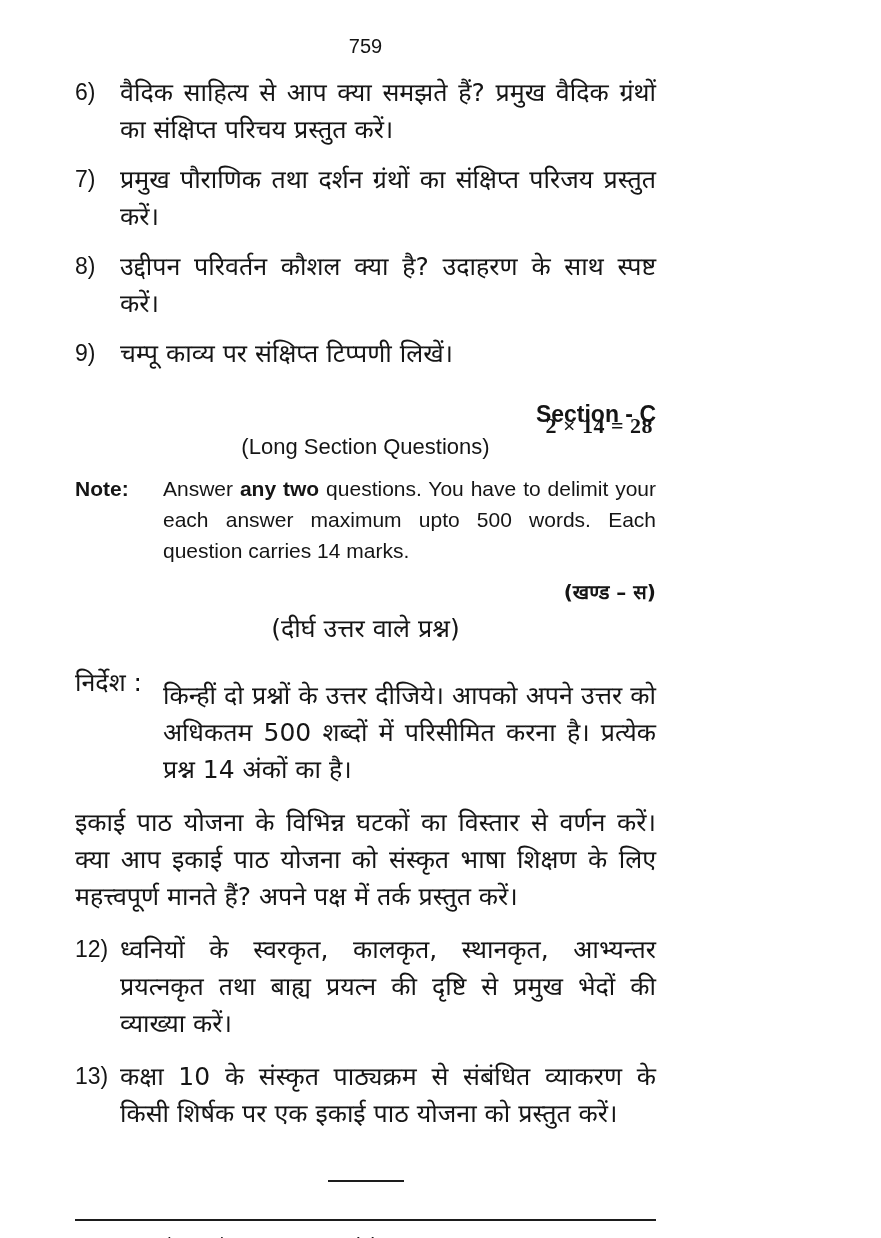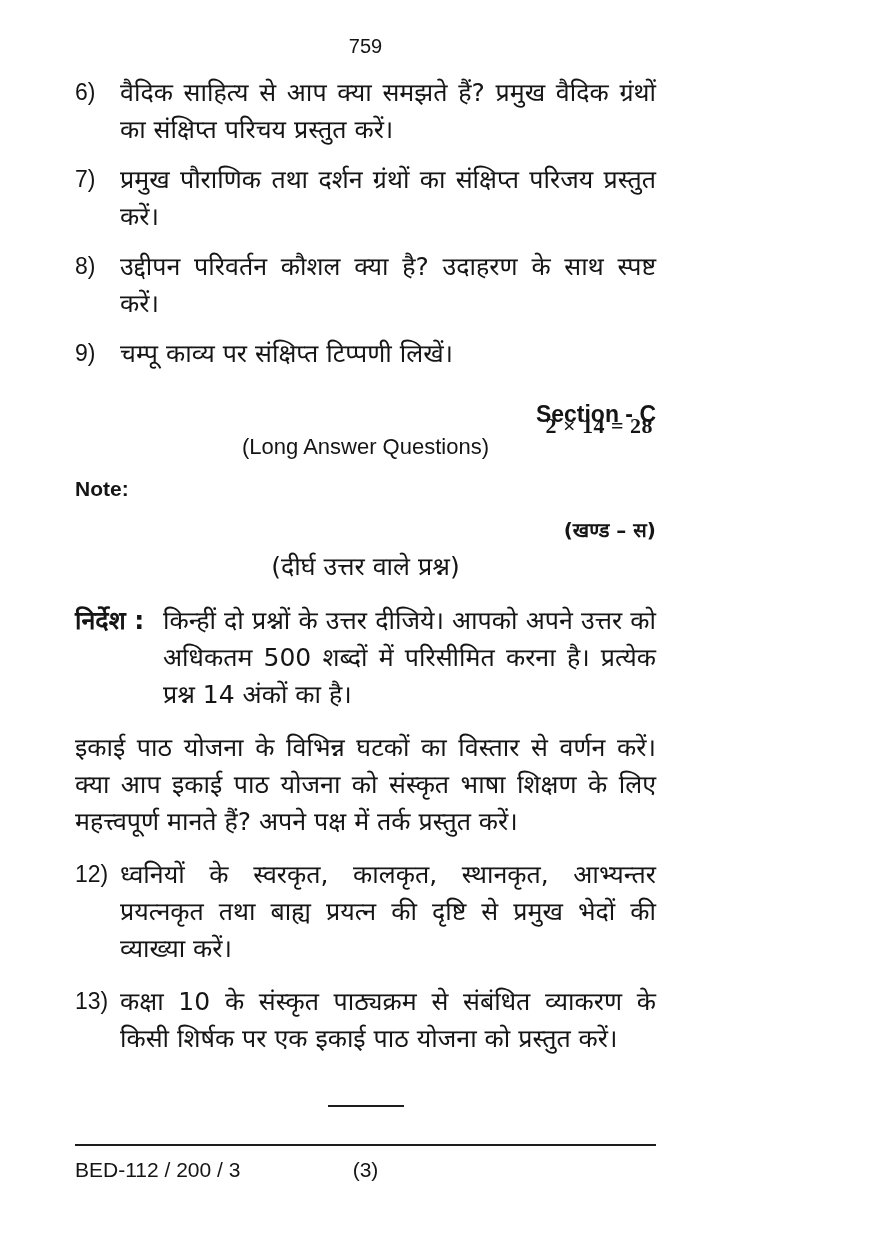--- a/index.html
+++ b/index.html
@@ -100,25 +100,26 @@
     line-height: 33px;
     margin-top: 3px;
   }
   
   .nirdesh {
     display: flex;
     margin-top: 19px;
   }
   .nirdesh-label {
     flex: 0 0 88px;
-    font-weight: bold;
+    font-weight: normal;
   }
   .nirdesh-text {
     flex: 1;
     text-align: justify;
+    margin-top: 13px;
   }
   .long-block {
     margin-top: 16px;
   }
   .q.long {
     margin-bottom: 16px;
   }
   
   .end-line {
     width: 76px;
@@ -168,24 +169,25 @@
     <div class="q">
       <div class="q-num">9)</div>
       <div class="q-text hindi">चम्पू काव्य पर संक्षिप्त टिप्पणी लिखें।</div>
     </div>
   </div>
 
   <div class="section-head">
     <span class="section-title">Section - C</span>
     <span class="section-marks">2 × 14 = 28</span>
   </div>
-  <div class="section-sub">(Long Answer Questions)</div>
+  <div class="section-sub">(Long Section Questions)</div>
 
   <div class="note">
     <div class="note-label">Note:</div>
+    <div class="note-text"><span>Answer </span><b>any two</b><span> questions. You have to delimit your each answer maximum upto 500 words. Each question carries 14 marks.</span></div>
   </div>
 
   <div class="khand-title hindi" style="font-weight:bold;">(खण्ड – स)</div>
   <div class="khand-sub hindi">(दीर्घ उत्तर वाले प्रश्न)</div>
 
   <div class="nirdesh hindi">
     <div class="nirdesh-label">निर्देश :</div>
     <div class="nirdesh-text">किन्हीं दो प्रश्नों के उत्तर दीजिये। आपको अपने उत्तर को अधिकतम 500 शब्दों में परिसीमित करना है। प्रत्येक प्रश्न 14 अंकों का है।</div>
   </div>
 

